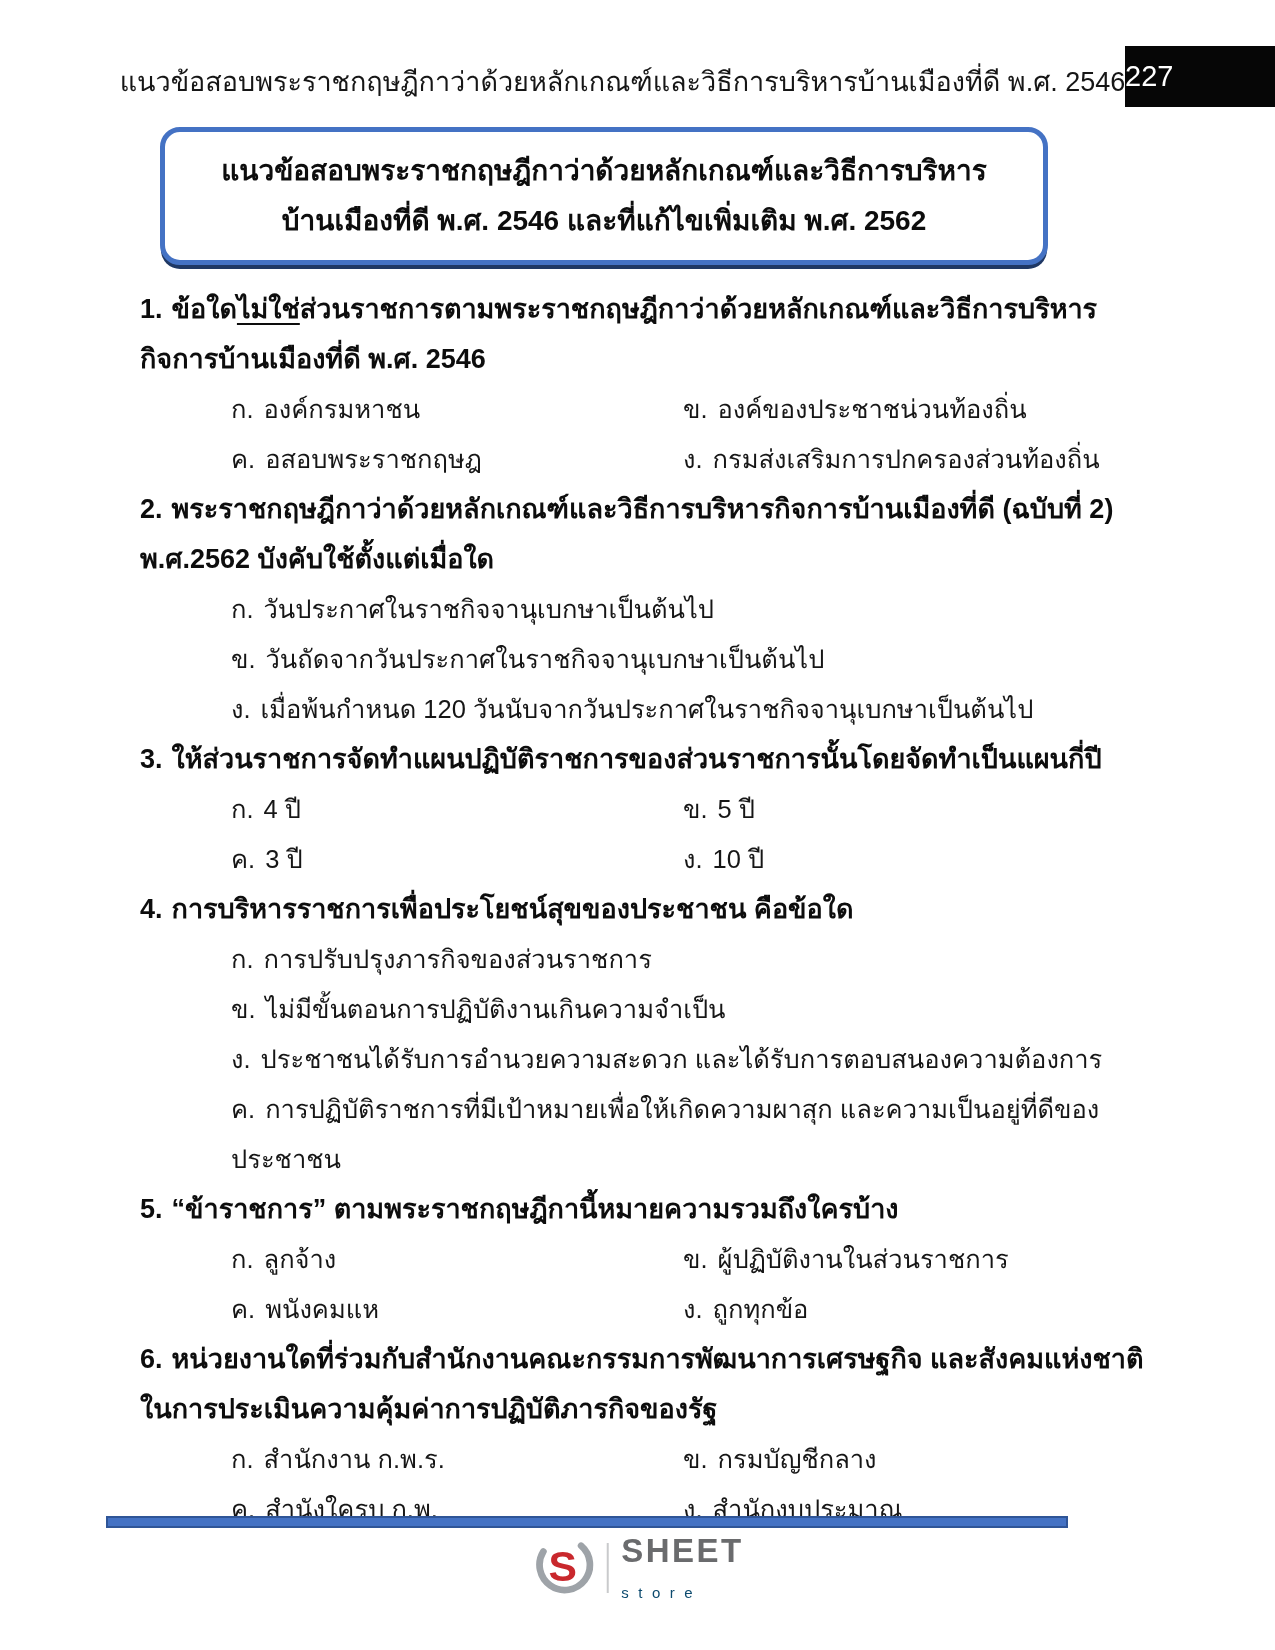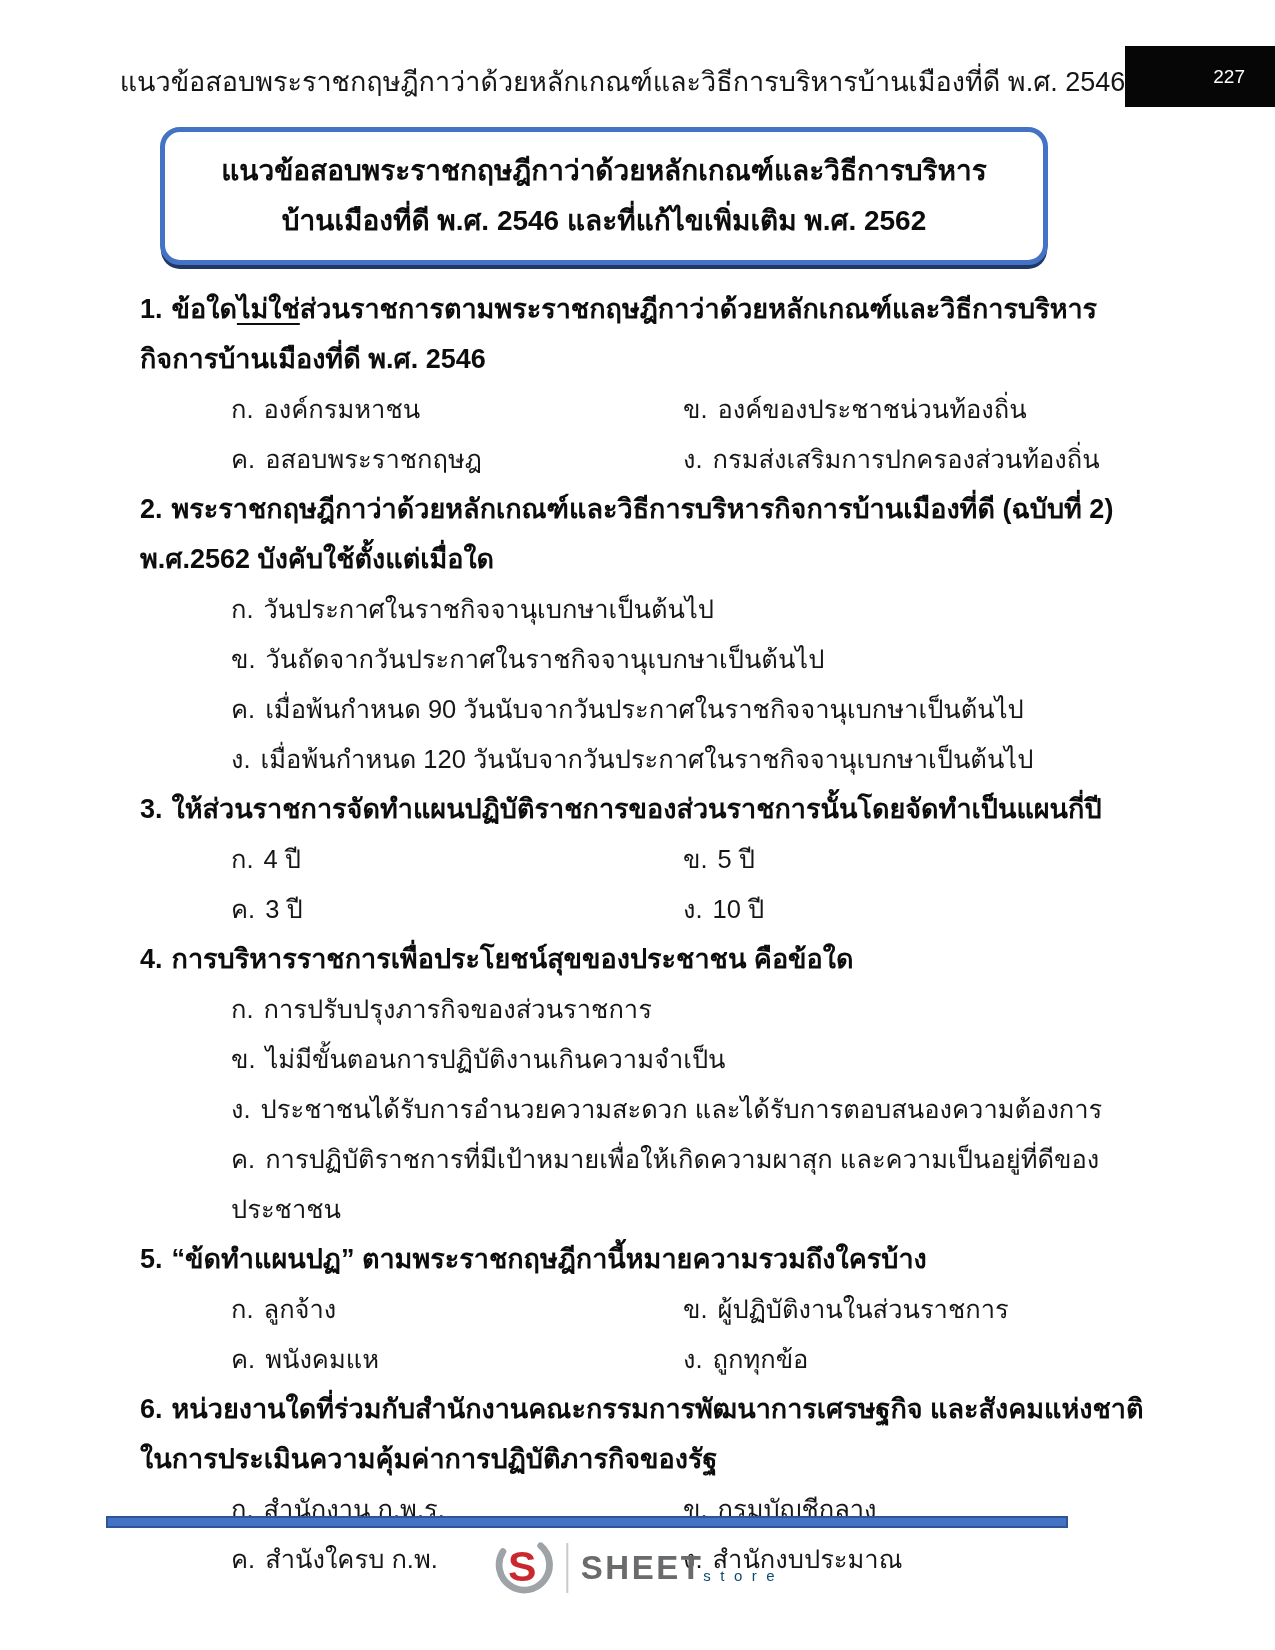--- a/index.html
+++ b/index.html
@@ -8,22 +8,22 @@
     font-family:"Liberation Sans","DejaVu Sans",sans-serif;color:#111111;
     overflow:hidden;
   }
   
   .header-title{
     position:absolute;left:105px;right:135px;top:60px;
     text-align:center;font-size:27px;color:#161616;
   }
   .page-badge{
     position:absolute;left:1125px;top:46px;width:150px;height:61px;
-    background:#060606;color:#ffffff;font-size:19px;
-    display:flex;align-items:center;justify-content:flex-end;
+    background:#060606;color:#ffffff;font-size:29px;
+    display:flex;align-items:center;justify-content:flex-start;
     padding-right:30px;box-sizing:border-box;
   }
   
   .title-box{
     position:absolute;left:160px;top:127px;width:888px;box-sizing:border-box;
     border:5px solid #4472C4;border-radius:20px;background:#ffffff;
     box-shadow:0 5px 0 -1px #1F3864;
     padding:14px 30px;text-align:center;
     font-weight:700;font-size:28px;line-height:50px;color:#0d0d0d;
   }
@@ -40,21 +40,21 @@
   
   .footer-rule{
     position:absolute;left:106px;top:1516px;width:962px;height:12px;
     background:#4472C4;border:2px solid #2F5597;box-sizing:border-box;
   }
   .logo{
     position:absolute;top:1537px;left:50%;transform:translateX(-50%);
     display:flex;align-items:center;gap:13px;height:62px;
   }
   .logo-divider{width:2px;height:50px;background:#C9CACC;}
-  .logo-textcol{display:flex;justify-content:center;}
+  .logo-textcol{display:flex;flex-direction:column;justify-content:center;}
   .brand{font-weight:700;font-size:33px;letter-spacing:2.5px;color:#6A6B6D;line-height:34px;}
   .brand-sub{font-size:15px;letter-spacing:9.5px;color:#0c4a6e;line-height:18px;margin-top:16px;}
 </style>
 </head>
 <body>
 
 <div class="header-title">แนวข้อสอบพระราชกฤษฎีกาว่าด้วยหลักเกณฑ์และวิธีการบริหารบ้านเมืองที่ดี พ.ศ. 2546</div>
 <div class="page-badge">
   <span>227</span>
 </div>
@@ -83,23 +83,20 @@
     <div class="q-text">
       <span class="q-num">2.</span><span>พระราชกฤษฎีกาว่าด้วยหลักเกณฑ์และวิธีการบริหารกิจการบ้านเมืองที่ดี (ฉบับที่ 2) พ.ศ.2562 บังคับใช้​ตั้งแต่เมื่อใด</span>
     </div>
     <div class="row">
       <div class="cell ml"><span class="clabel">ก.</span><span>วันประกาศในราชกิจจานุเบกษาเป็นต้นไป</span></div>
     </div>
     <div class="row">
       <div class="cell ml"><span class="clabel">ข.</span><span>วันถัดจากวันประกาศในราชกิจจานุเบกษาเป็นต้นไป</span></div>
     </div>
     <div class="row">
-      <div class="cell ml"><span class="clabel">ค.</span><span>เมื่อพ้นกำหนด 90 วันนับจากวันประกาศในราชกิจจานุเบกษาเป็นต้นไป</span></div>
-    </div>
-    <div class="row">
       <div class="cell ml"><span class="clabel">ง.</span><span>เมื่อพ้นกำหนด 120 วันนับจากวันประกาศในราชกิจจานุเบกษาเป็นต้นไป</span></div>
     </div>
   </div>
 
   <div>
     <div class="q-text">
       <span class="q-num">3.</span><span>ให้ส่วนราชการจัดทำแผนปฏิบัติราชการของส่วนราชการนั้น​โดยจัดทำเป็นแผนกี่ปี</span>
     </div>
     <div class="row">
       <div class="cell ml fix"><span class="clabel">ก.</span><span>4 ปี</span></div>
@@ -124,21 +121,21 @@
     <div class="row">
       <div class="cell ml"><span class="clabel">ง.</span><span>ประชาชนได้รับการอำนวยความสะดวก และได้รับการตอบสนองความต้องการ</span></div>
     </div>
     <div class="row">
       <div class="cell ml"><span class="clabel">ค.</span><span>การปฏิบัติราชการที่มีเป้าหมายเพื่อให้เกิดความผาสุก และความเป็นอยู่ที่ดีของประชาชน</span></div>
     </div>
   </div>
 
   <div>
     <div class="q-text">
-      <span class="q-num">5.</span><span>“ข้ดทำแผนปฏ” ตามพระราชกฤษฎีกานี้หมายความรวมถึงใครบ้าง</span>
+      <span class="q-num">5.</span><span>“ข้าราชการ” ตามพระราชกฤษฎีกานี้หมายความรวมถึงใครบ้าง</span>
     </div>
     <div class="row">
       <div class="cell ml fix"><span class="clabel">ก.</span><span>ลูกจ้าง</span></div>
       <div class="cell"><span class="clabel">ข.</span><span>ผู้ปฏิบัติงานในส่วนราชการ</span></div>
     </div>
     <div class="row">
       <div class="cell ml fix"><span class="clabel">ค.</span><span>พนังคมแห</span></div>
       <div class="cell"><span class="clabel">ง.</span><span>ถูกทุกข้อ</span></div>
     </div>
   </div>

